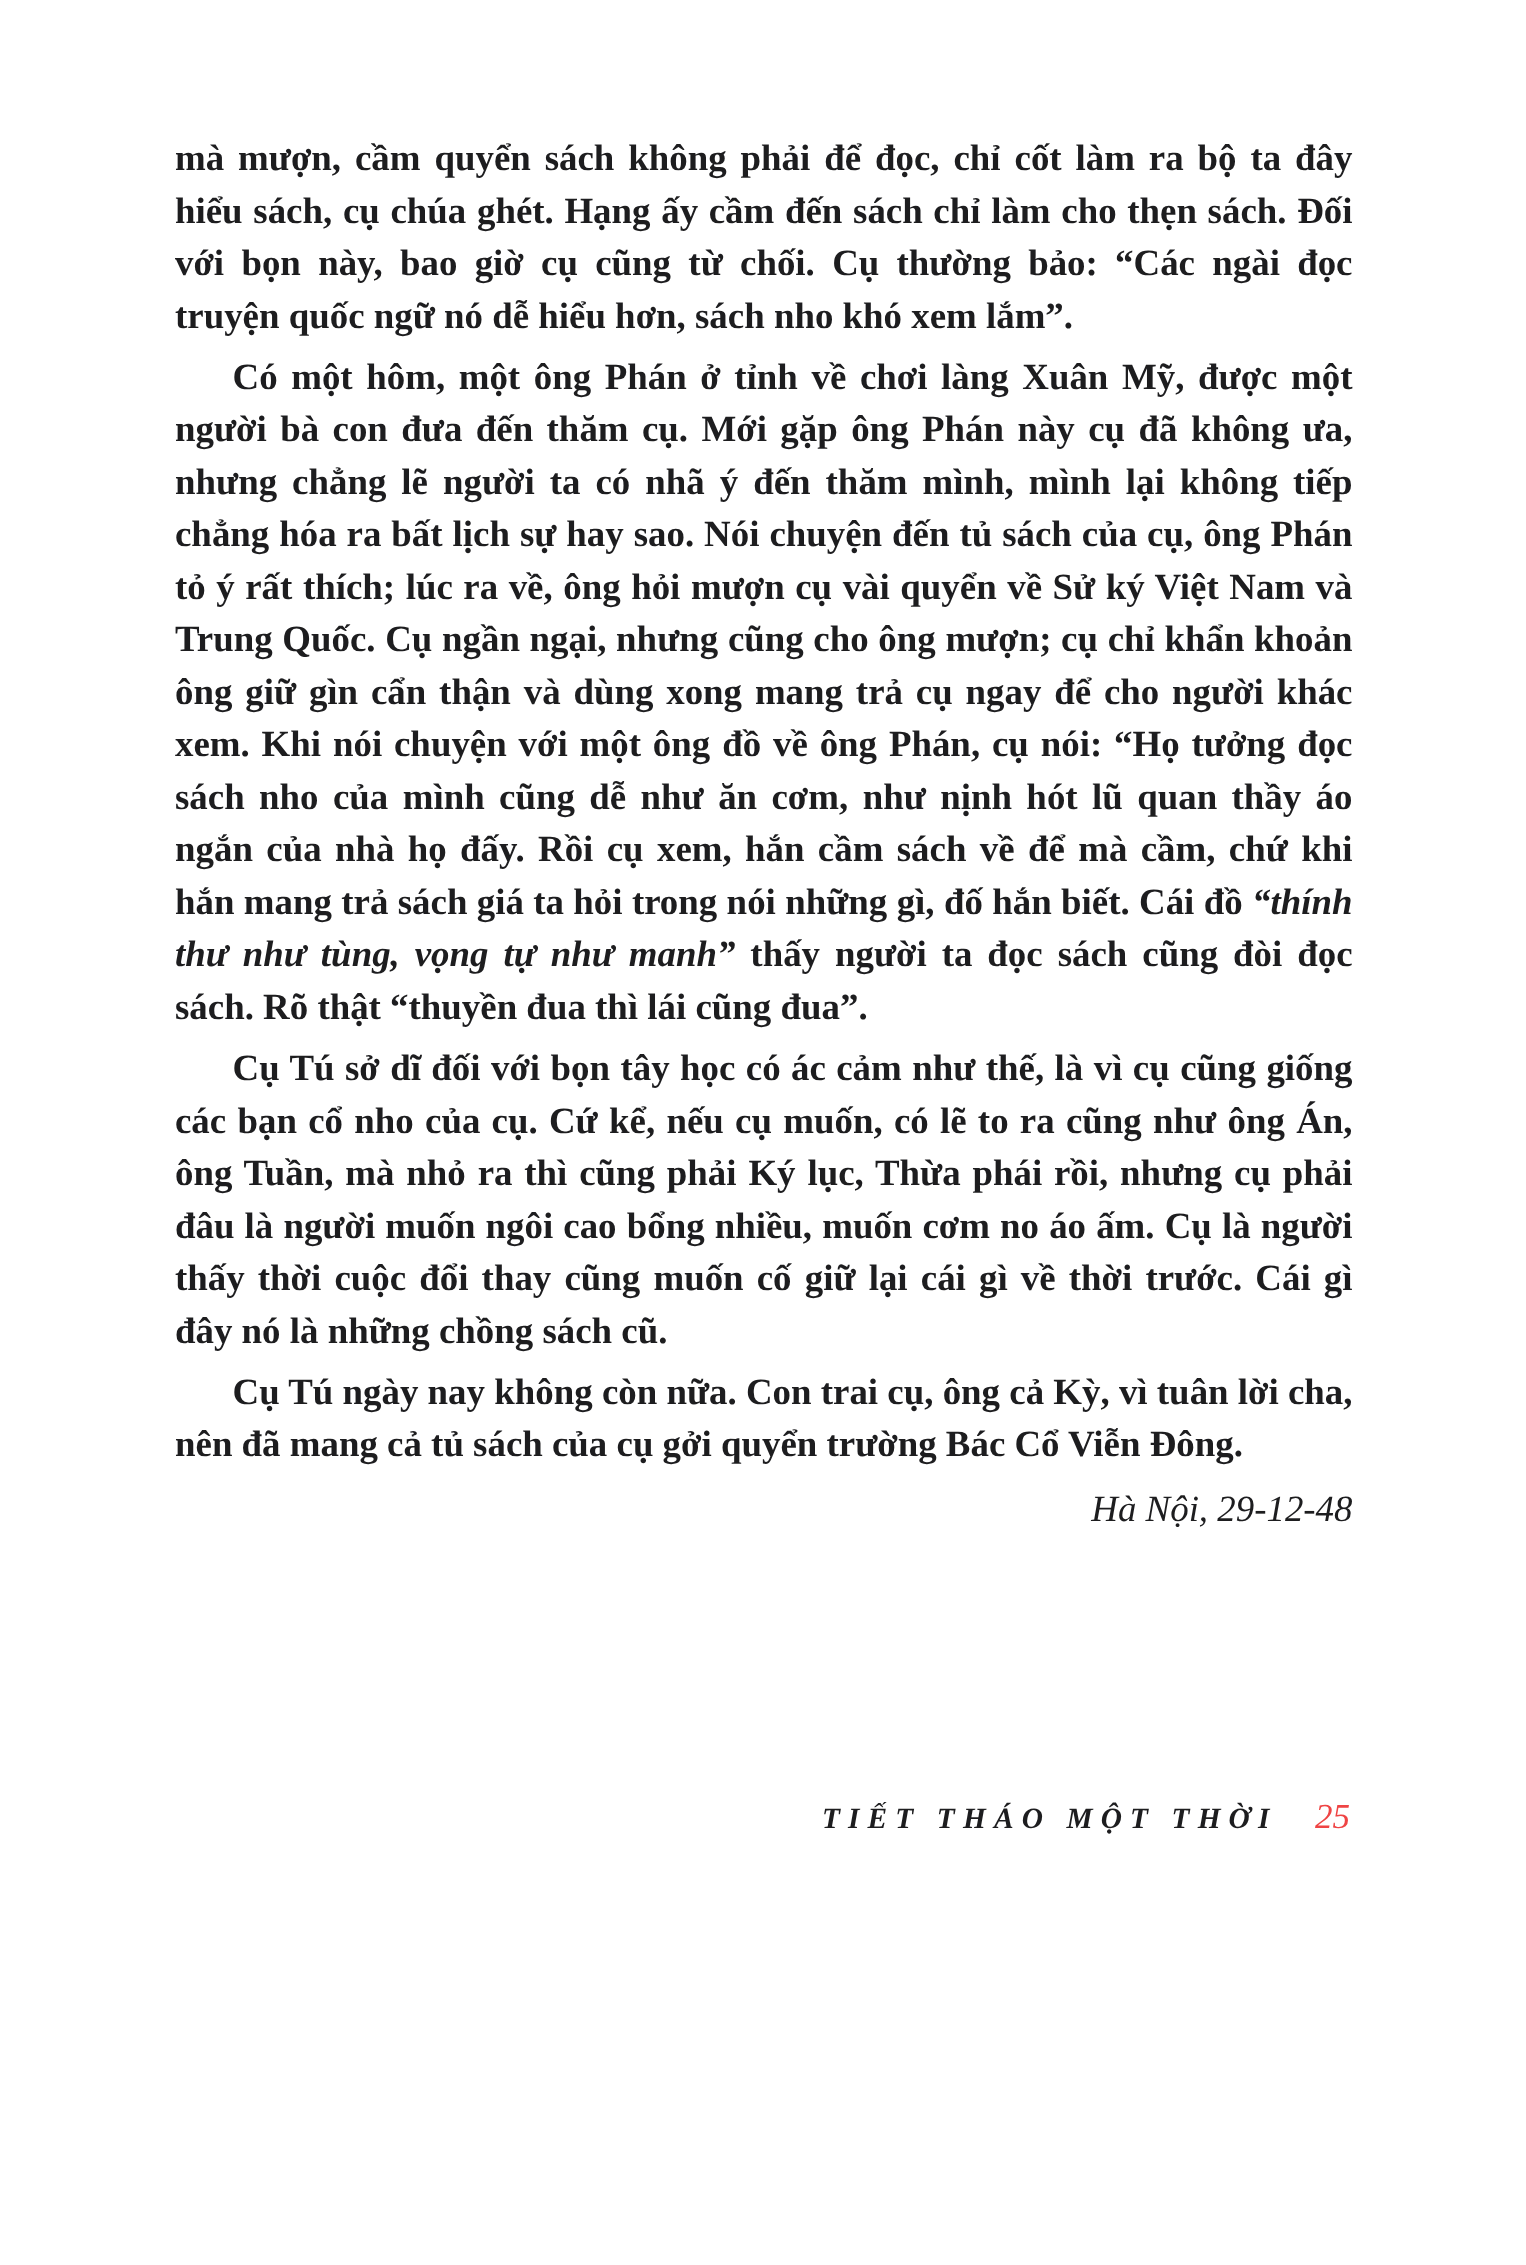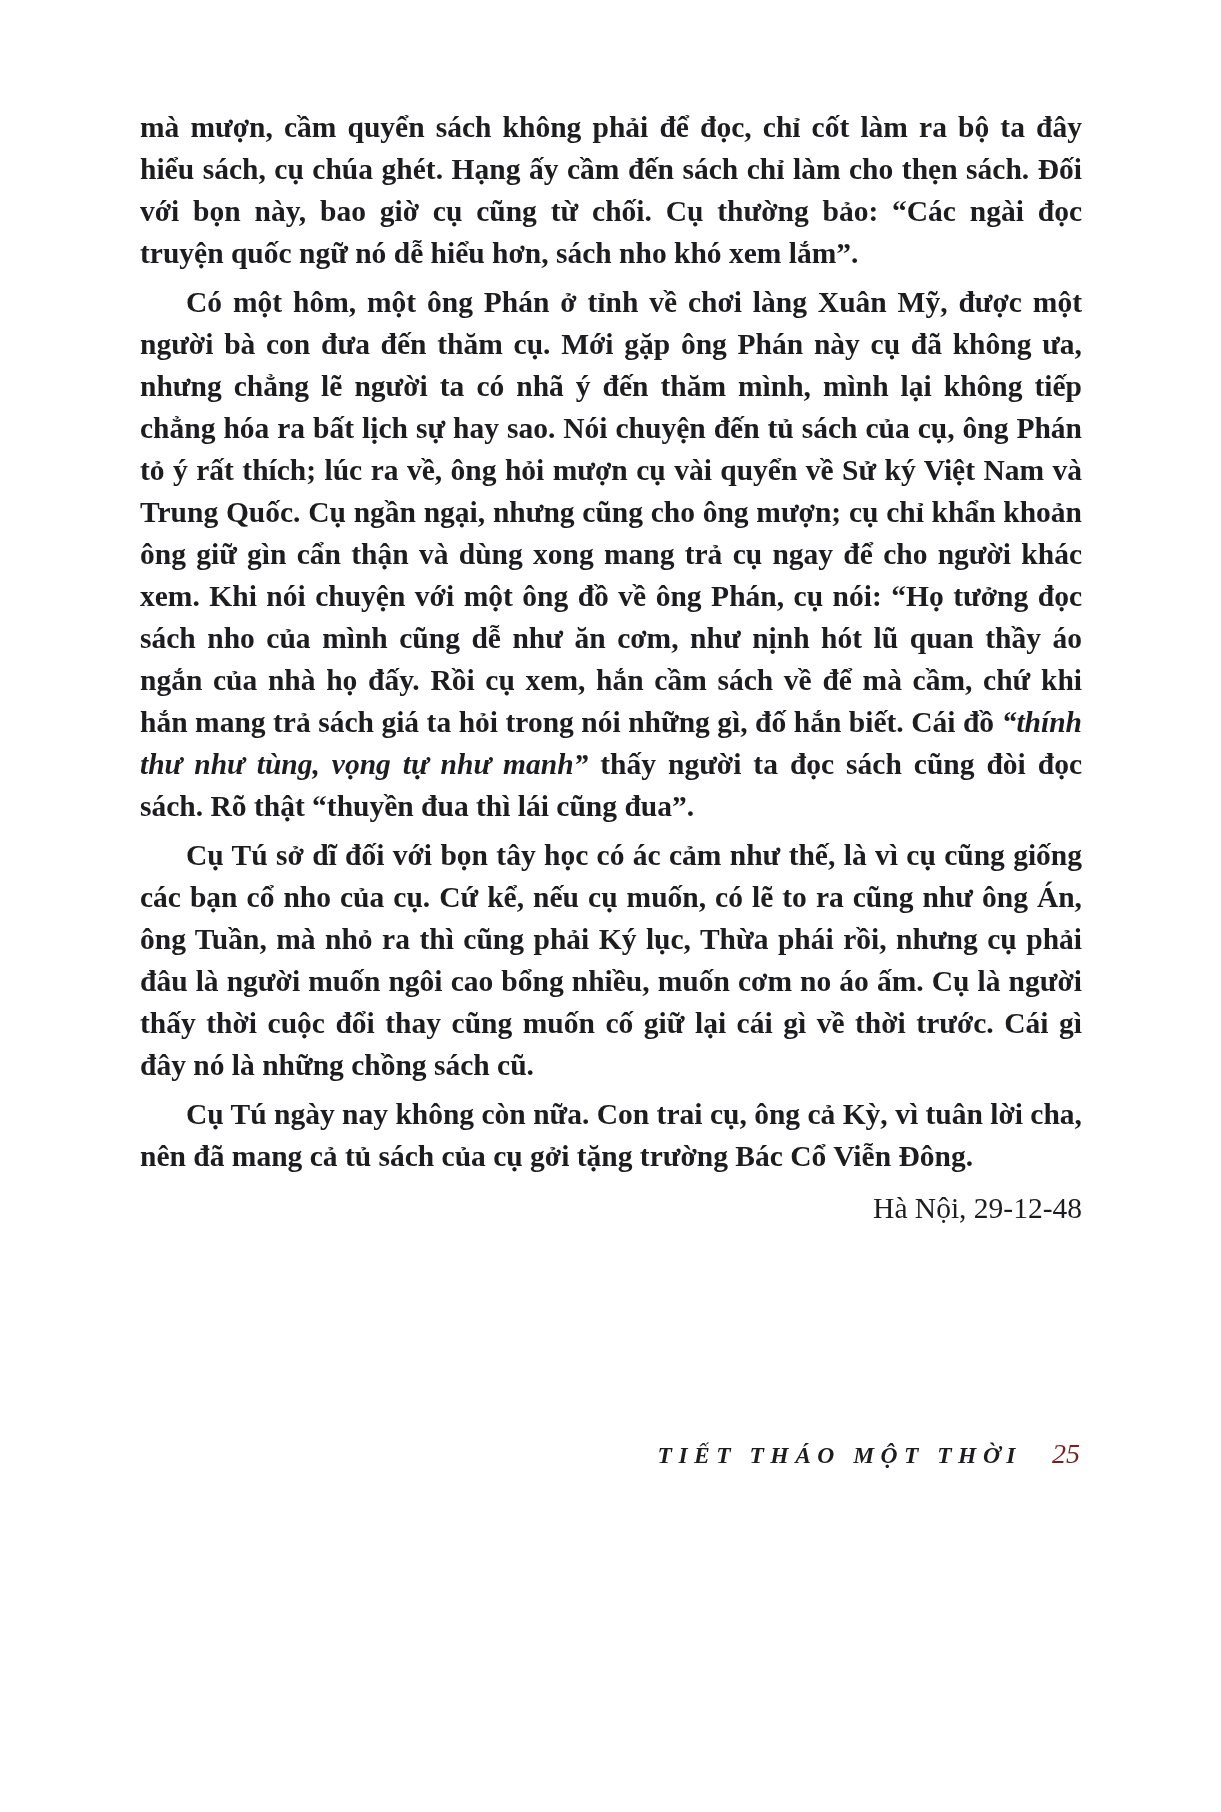--- a/index.html
+++ b/index.html
@@ -31,20 +31,21 @@
     font-weight: bold;
   }
   p.para.indent {
     text-indent: 46px;
   }
   .italic {
     font-style: italic;
   }
   .dateline {
     text-align: right;
+    font-style: italic;
     margin-top: 10px;
     font-size: 29.5px;
     line-height: 42px;
   }
   .running-footer {
     position: absolute;
     right: 141px;
     top: 1438px;
     display: flex;
     align-items: baseline;
@@ -55,34 +56,34 @@
     font-weight: 600;
     font-size: 23.5px;
     letter-spacing: 6.5px;
     color: #1d1d1f;
     margin-left: 36px;
   }
   .footer-page {
     font-style: italic;
     font-size: 28px;
     margin-left: 30px;
-    color: #7f1d1d;
+    color: #ef4444;
   }
 </style>
 </head>
 <body>
 
 <div class="page">
 
   <main class="text-block">
     <div id="paragraphs-container">
         <p class="para"><span>mà mượn, cầm quyển sách không phải để đọc, chỉ cốt làm ra bộ ta đây hiểu sách, cụ chúa ghét. Hạng ấy cầm đến sách chỉ làm cho thẹn sách. Đối với bọn này, bao giờ cụ cũng từ chối. Cụ thường bảo: “Các ngài đọc truyện quốc ngữ nó dễ hiểu hơn, sách nho khó xem lắm”.</span></p>
         <p class="para indent"><span>Có một hôm, một ông Phán ở tỉnh về chơi làng Xuân Mỹ, được một người bà con đưa đến thăm cụ. Mới gặp ông Phán này cụ đã không ưa, nhưng chẳng lẽ người ta có nhã ý đến thăm mình, mình lại không tiếp chẳng hóa ra bất lịch sự hay sao. Nói chuyện đến tủ sách của cụ, ông Phán tỏ ý rất thích; lúc ra về, ông hỏi mượn cụ vài quyển về Sử ký Việt Nam và Trung Quốc. Cụ ngần ngại, nhưng cũng cho ông mượn; cụ chỉ khẩn khoản ông giữ gìn cẩn thận và dùng xong mang trả cụ ngay để cho người khác xem. Khi nói chuyện với một ông đồ về ông Phán, cụ nói: “Họ tưởng đọc sách nho của mình cũng dễ như ăn cơm, như nịnh hót lũ quan thầy áo ngắn của nhà họ đấy. Rồi cụ xem, hắn cầm sách về để mà cầm, chứ khi hắn mang trả sách giá ta hỏi trong nói những gì, đố hắn biết. Cái đồ </span><span class="italic">“thính thư như tùng, vọng tự như manh”</span><span> thấy người ta đọc sách cũng đòi đọc sách. Rõ thật “thuyền đua thì lái cũng đua”.</span></p>
         <p class="para indent"><span>Cụ Tú sở dĩ đối với bọn tây học có ác cảm như thế, là vì cụ cũng giống các bạn cổ nho của cụ. Cứ kể, nếu cụ muốn, có lẽ to ra cũng như ông Án, ông Tuần, mà nhỏ ra thì cũng phải Ký lục, Thừa phái rồi, nhưng cụ phải đâu là người muốn ngôi cao bổng nhiều, muốn cơm no áo ấm. Cụ là người thấy thời cuộc đổi thay cũng muốn cố giữ lại cái gì về thời trước. Cái gì đây nó là những chồng sách cũ.</span></p>
-        <p class="para indent"><span>Cụ Tú ngày nay không còn nữa. Con trai cụ, ông cả Kỳ, vì tuân lời cha, nên đã mang cả tủ sách của cụ gởi tặng trường Bác Cổ Viễn Đông.</span></p>
+        <p class="para indent"><span>Cụ Tú ngày nay không còn nữa. Con trai cụ, ông cả Kỳ, vì tuân lời cha, nên đã mang cả tủ sách của cụ gởi quyển trường Bác Cổ Viễn Đông.</span></p>
       </div>
     <div class="dateline">Hà Nội, 29-12-48</div>
   </main>
 
   <footer class="running-footer">
     <span class="footer-title">TIẾT THÁO MỘT THỜI</span>
     <span class="footer-page">25</span>
   </footer>
 
 </div>

